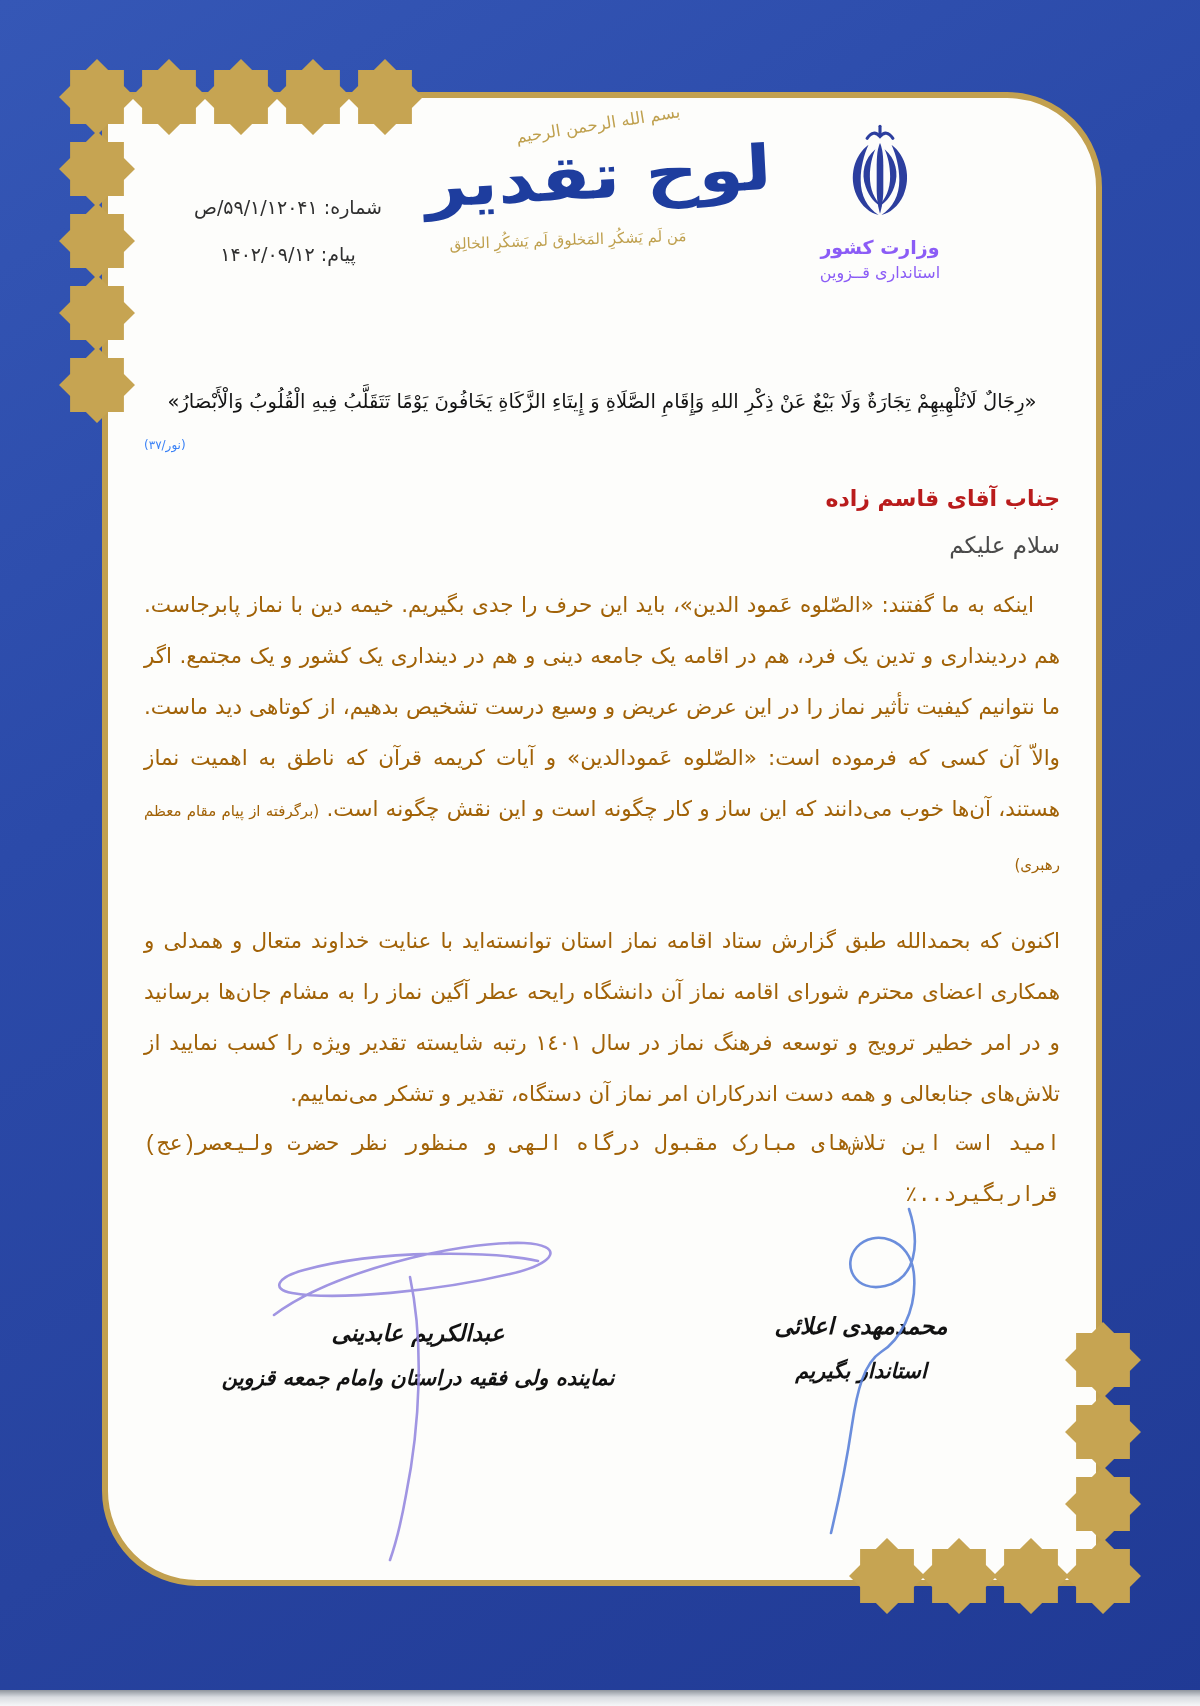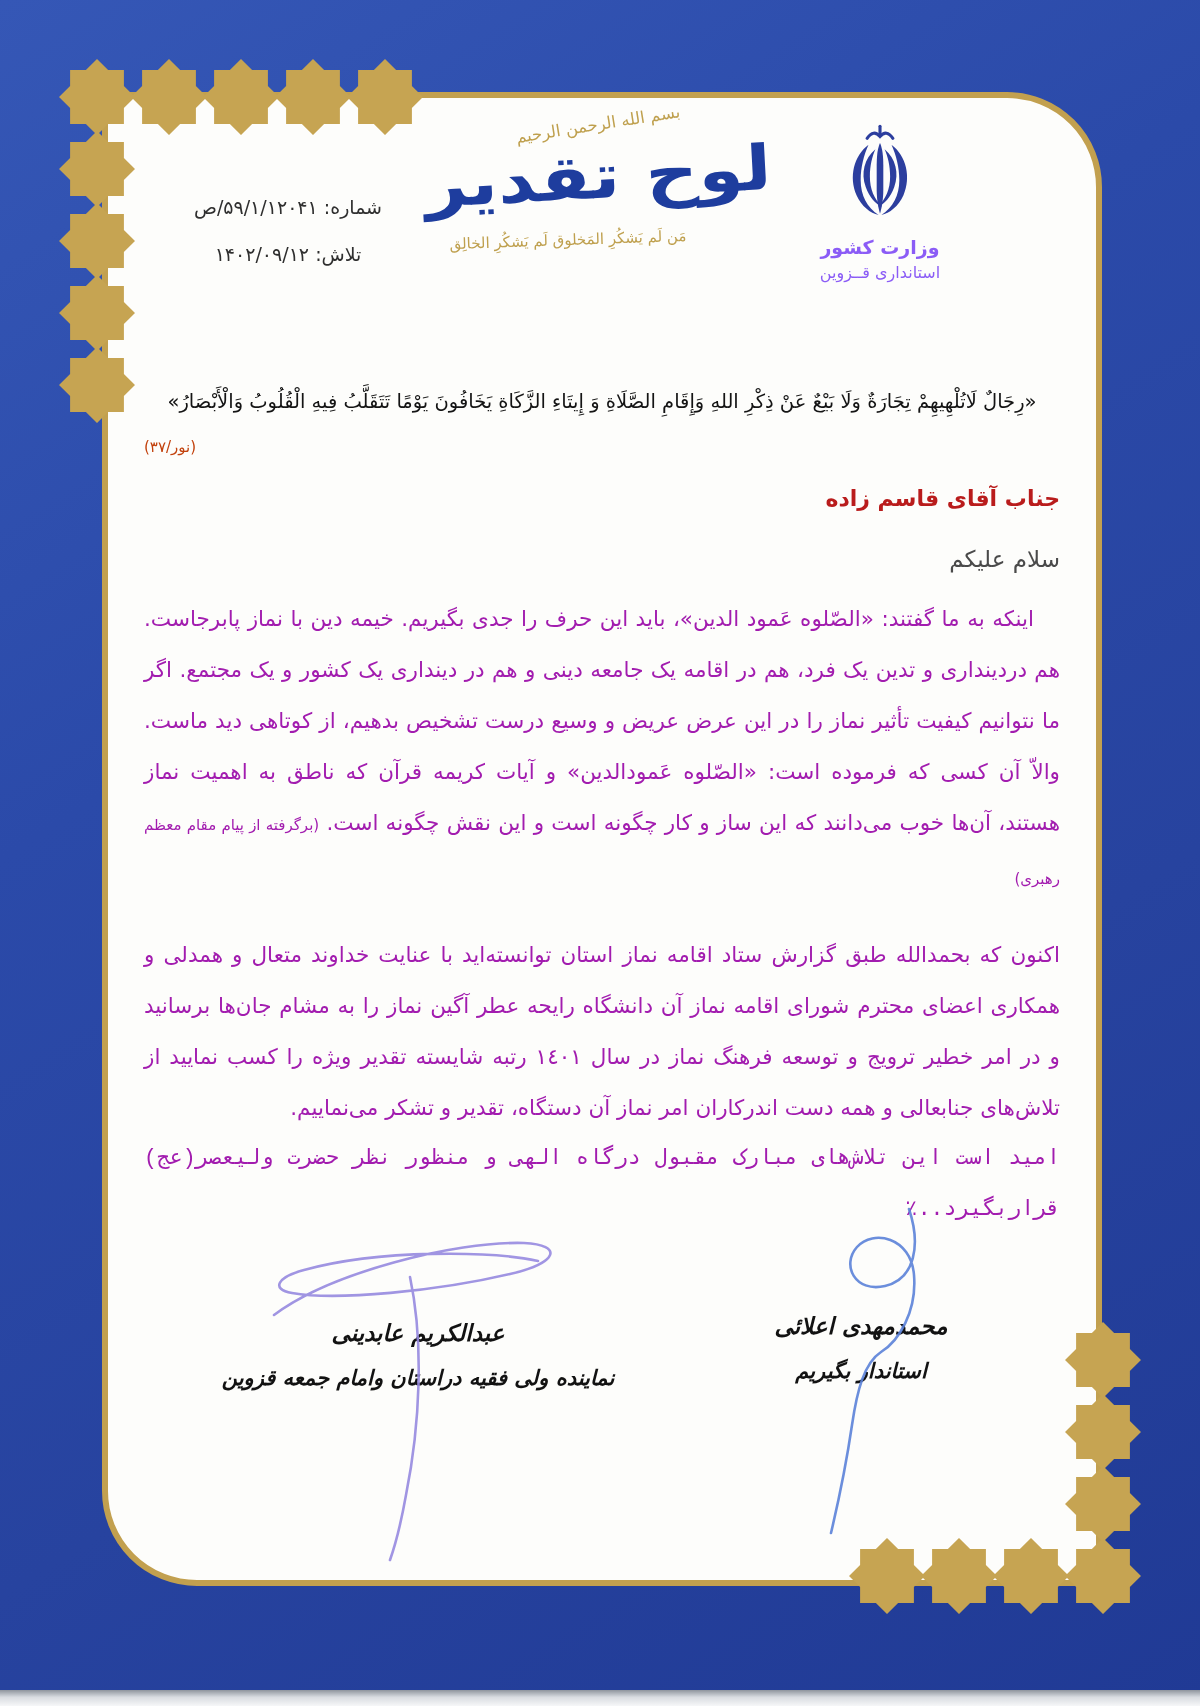--- a/index.html
+++ b/index.html
@@ -37,27 +37,27 @@
     transform:rotate(-3deg) scaleX(1.18);transform-origin:center;margin-top:0;}
   .motto{font-size:15px;color:#bfa04e;margin-top:18px;transform:translateX(-30px) rotate(-2deg);}
   .org-block{position:absolute;right:96px;top:26px;width:240px;text-align:center;color:#8b5cf6;}
   .emblem{width:92px;height:104px;}
   .ministry{font-size:19px;font-weight:bold;margin-top:4px;}
   .governorate{font-size:16px;font-weight:normal;margin-top:5px;}
 
   
   .verse{position:absolute;top:292px;left:8px;right:8px;text-align:center;
     font-size:19.5px;color:#141414;white-space:nowrap;}
-  .verse-citation{position:absolute;top:340px;left:36px;font-size:15px;color:#c2410c;}
+  .verse-citation{position:absolute;top:340px;left:36px;font-size:12px;color:#3b82f6;}
 
   
   .letter-flow{position:absolute;top:378px;right:36px;left:36px;}
   .recipient-line{font-size:22px;font-weight:bold;color:#b91c1c;line-height:45px;}
-  .salutation{font-size:23px;color:#4a4a4a;line-height:40px;margin-top:18px;}
-  .para{font-size:21.5px;line-height:51px;text-align:justify;color:#a21caf;margin:0;}
+  .salutation{font-size:23px;color:#4a4a4a;line-height:40px;margin-top:4px;}
+  .para{font-size:21.5px;line-height:51px;text-align:justify;color:#a16207;margin:0;}
   .p1{margin-top:14px;text-indent:26px;}
   .p1 .note{font-size:15px;}
   .p2{margin-top:24px;}
   .p3{margin-top:0;font-family:Liberation Mono, monospace;}
 
   
   .sig{position:absolute;text-align:center;color:#121212;font-style:italic;}
   .sig-name{font-size:23px;font-weight:bold;line-height:46px;}
   .sig-title{font-size:21px;font-weight:bold;line-height:44px;}
   .sig-right{top:1205px;right:70px;width:330px;}
@@ -80,21 +80,21 @@
 <div class="page">
 
   <div class="sheet">
 
     <div class="ref-block">
       <div class="ref-line">
         <span>شماره:</span>
         <span class="num">۵۹/۱/۱۲۰۴۱/ص</span>
       </div>
       <div class="ref-line">
-        <span>تلاش:</span>
+        <span>پیام:</span>
         <span class="num">۱۴۰۲/۰۹/۱۲</span>
       </div>
     </div>
 
     <div class="center-block">
       <div class="bismillah">بسم الله الرحمن الرحیم</div>
       <div class="cert-title">لوح تقدیر</div>
       <div class="motto">مَن لَم یَشکُرِ المَخلوق لَم یَشکُرِ الخالِق</div>
     </div>
 

